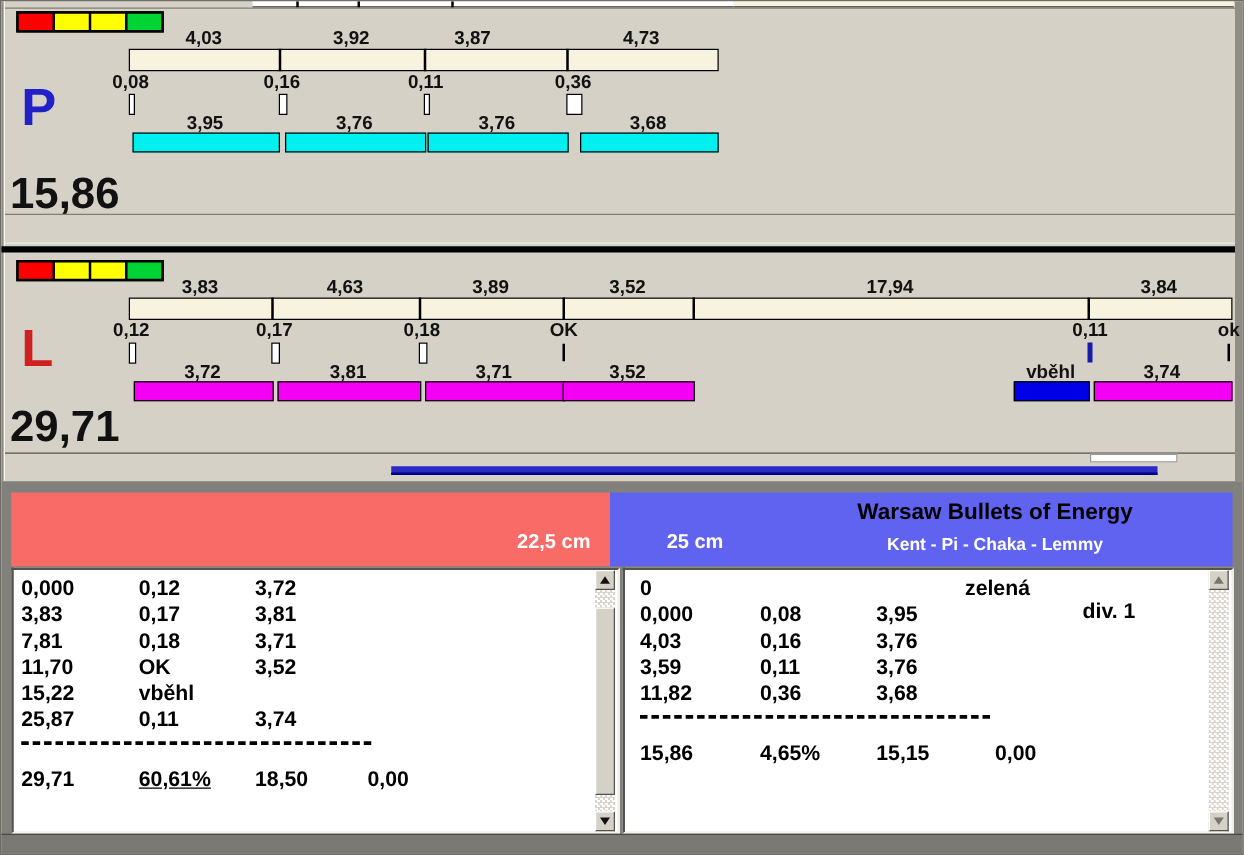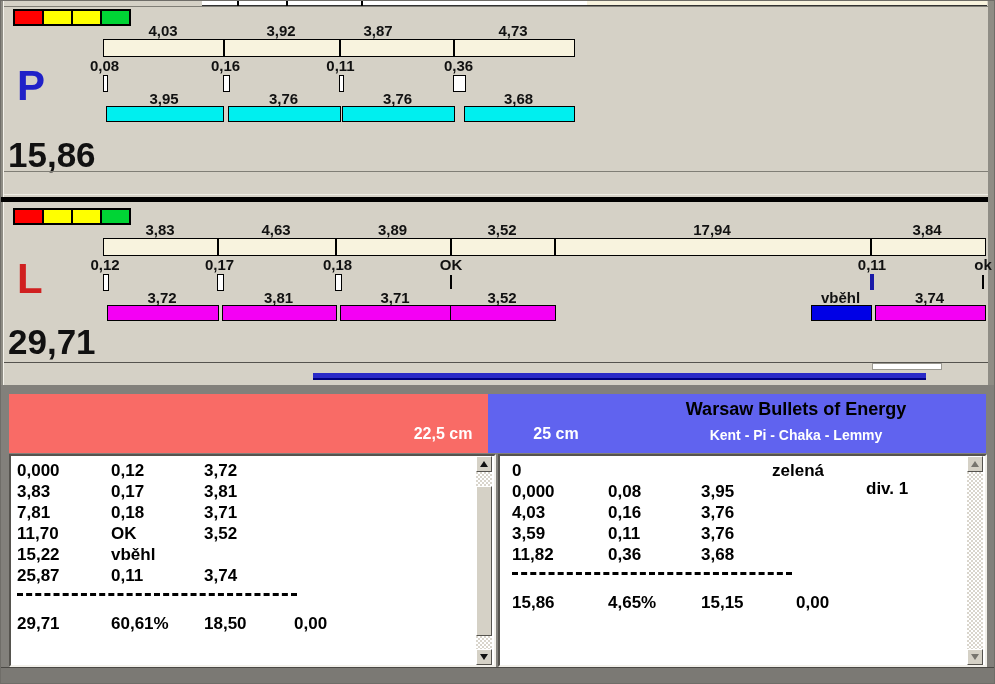--- a/index.html
+++ b/index.html
@@ -200,21 +200,21 @@
         <div class="cell" style="left: 6px; top: 68px;">11,70</div>
         <div class="cell" style="left: 100px; top: 68px;">OK</div>
         <div class="cell" style="left: 193px; top: 68px;">3,52</div>
         <div class="cell" style="left: 6px; top: 89px;">15,22</div>
         <div class="cell" style="left: 100px; top: 89px;">vběhl</div>
         <div class="cell" style="left: 6px; top: 110px;">25,87</div>
         <div class="cell" style="left: 100px; top: 110px;">0,11</div>
         <div class="cell" style="left: 193px; top: 110px;">3,74</div>
         <div class="sep" style="left: 6px; top: 137px; width: 280px;"></div>
         <div class="cell" style="left: 6px; top: 158px;">29,71</div>
-        <div class="cell" style="left: 100px; top: 158px;">60,61%</div>
+        <div class="cell" style="left: 100px; top: 158px; text-decoration: underline;">60,61%</div>
         <div class="cell" style="left: 193px; top: 158px;">18,50</div>
         <div class="cell" style="left: 283px; top: 158px;">0,00</div>
       </div>
     <div class="sb sb-left">
       <div class="sbtn up">
           <div class="tri-up"></div>
         </div>
       <div class="thumb" style="top:30px;height:150px"></div>
       <div class="sbtn dn">
           <div class="tri-dn"></div>

